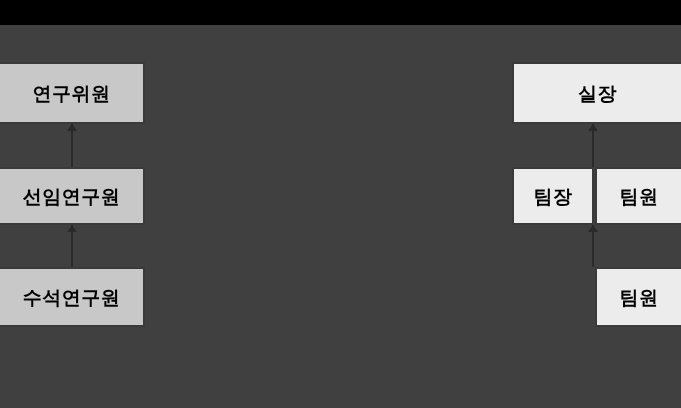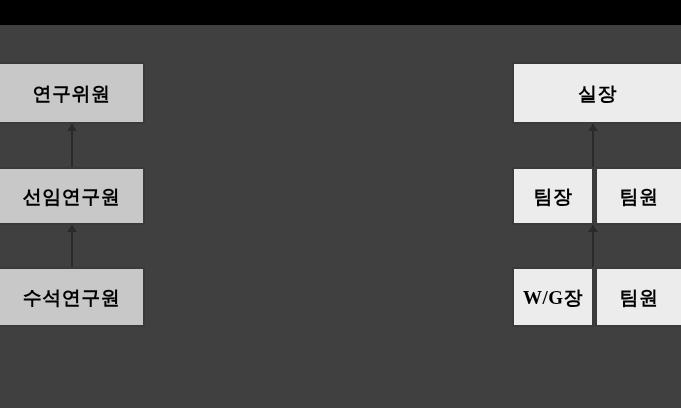--- a/index.html
+++ b/index.html
@@ -80,23 +80,20 @@
   </div>
 
   <div class="node node-right" style="left:512px; top:142px; width:82px; height:58px;">
     <span>팀장</span>
   </div>
 
   <div class="node node-right" style="left:595px; top:142px; width:88px; height:58px;">
     <span>팀원</span>
   </div>
 
-  <div class="node node-right" style="left:512px; top:242px; width:82px; height:60px;">
-    <span>W/G장</span>
-  </div>
 
   <div class="node node-right" style="left:595px; top:242px; width:88px; height:60px;">
     <span>팀원</span>
   </div>
 
   <div class="connector" style="left:592px; top:99px; height:43px;"></div>
   <div class="arrowhead" style="left:588px; top:99px;"></div>
 
   <div class="connector" style="left:592px; top:200px; height:42px;"></div>
   <div class="arrowhead" style="left:588px; top:200px;"></div>

